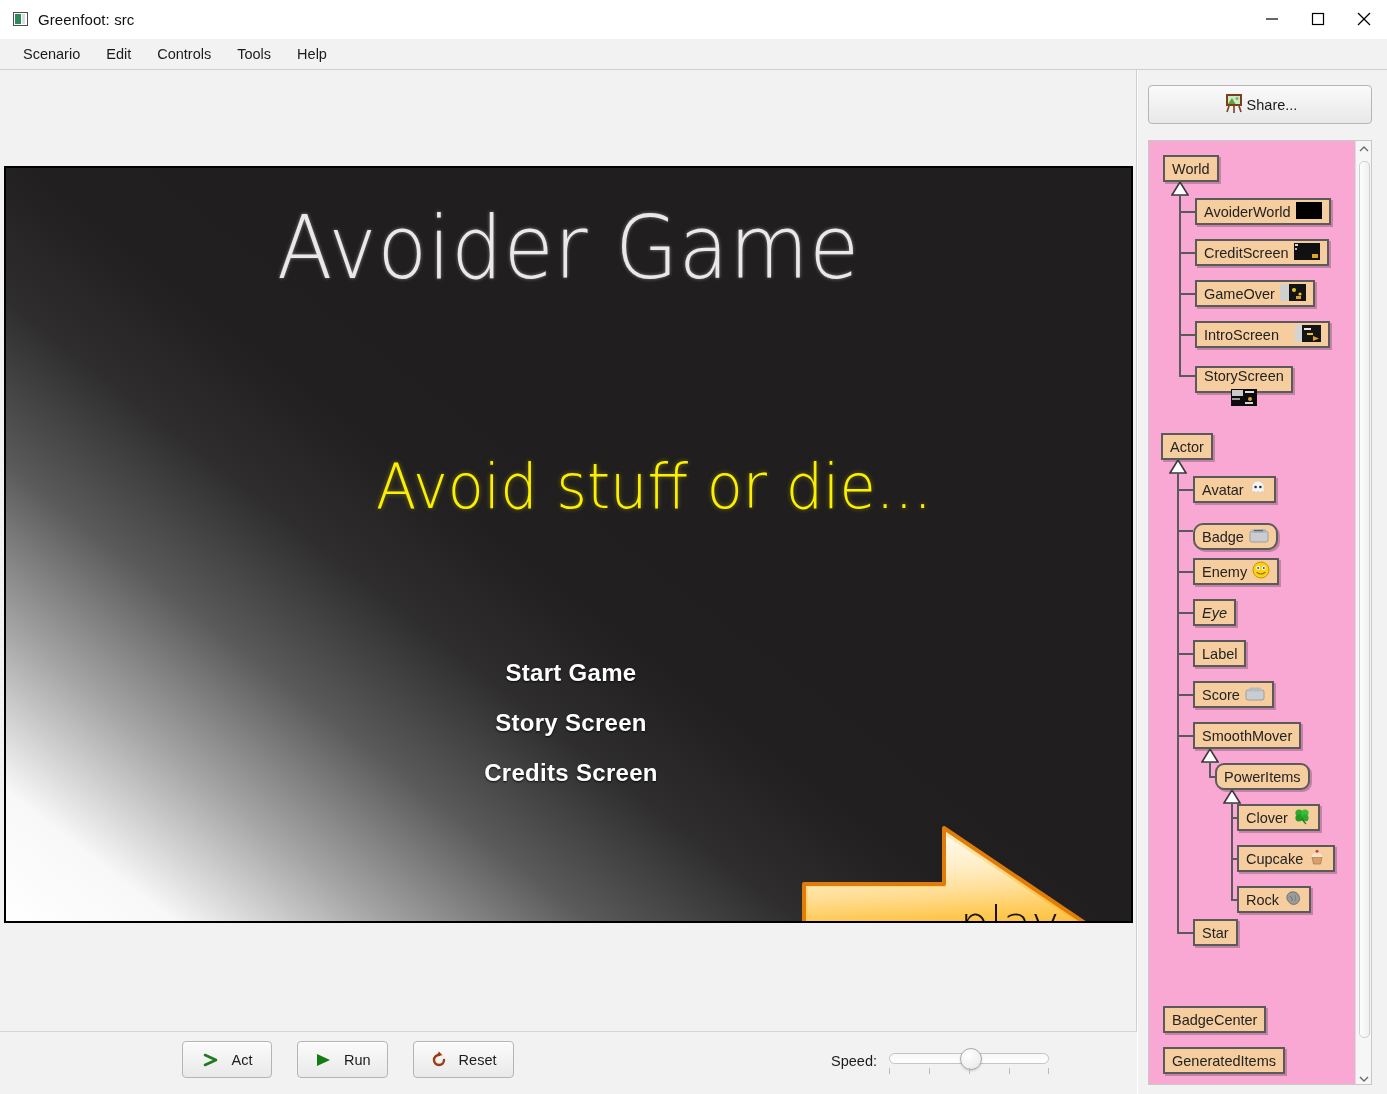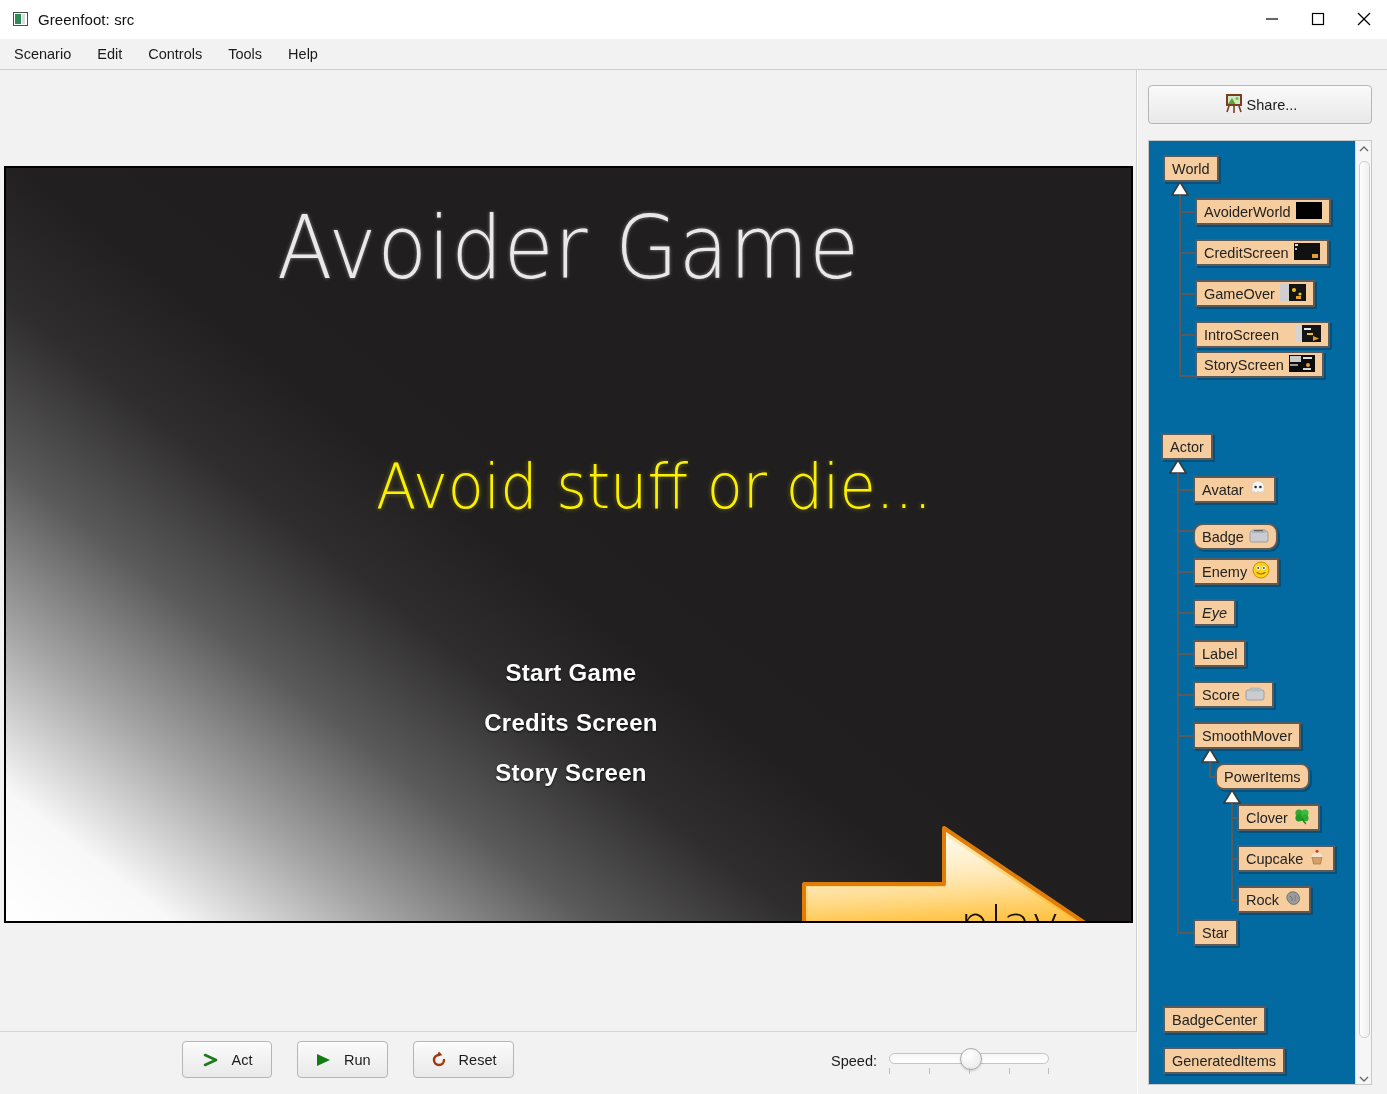--- a/index.html
+++ b/index.html
@@ -26,21 +26,21 @@
   .tb-icon b{ display:block; width:3px; height:10px; background:#dcdcdc; margin-left:1px;}
   .tb-title{ font-size:15px; color:#111; letter-spacing:0.1px;}
   .winbtns{ margin-left:auto; display:flex; height:39px; }
   .winbtn{ width:46px; height:39px; display:flex; align-items:center; justify-content:center;}
   .winbtn svg{ display:block; }
 
   
   .menubar{
     position:absolute; left:0; top:39px; width:1387px; height:31px;
     background:#f2f2f2; border-bottom:1px solid #cfcfcf;
-    display:flex; align-items:center; padding-left:1px;
+    display:flex; align-items:center; padding-left:10px;
   }
   .menuitem{ font-size:14.5px; color:#1b1b1b; padding:3px 13px; }
 
   
   .leftpane{
     position:absolute; left:0; top:70px; width:1137px; height:1024px;
     background:#f2f2f2; border-right:1px solid #cfcfcf;
   }
   .rightpane{
     position:absolute; left:1138px; top:70px; width:249px; height:1024px;
@@ -141,21 +141,21 @@
   
   .share-btn{
     position:absolute; left:10px; top:15px; width:224px; height:39px;
     border:1px solid #b5b5b5; border-radius:4px;
     background:linear-gradient(#fafafa,#e8e8e8);
     display:flex; align-items:center; justify-content:center; gap:2px;
     font-size:14.5px; color:#1b1b1b;
   }
   .classpanel{
     position:absolute; left:10px; top:70px; width:224px; height:945px;
-    background:#0369a1; border:1px solid #c8c8c8; overflow:hidden;
+    background:#f9a8d4; border:1px solid #c8c8c8; overflow:hidden;
   }
   .classcanvas{ position:relative; width:208px; height:945px; }
   .scrollbar{
     position:absolute; right:0; top:0; width:16px; height:945px;
     background:#f6f6f6; border-left:1px solid #dcdcdc;
   }
   .sb-arrow{ width:16px; height:16px; display:flex; align-items:center; justify-content:center;}
   .sb-thumb{
     position:absolute; left:3px; top:20px; width:11px; height:877px;
     border:1px solid #cfcfcf; border-radius:5px;
@@ -219,22 +219,22 @@
   <div class="leftpane">
 
     <div class="world-wrap">
       <div class="world-grad"></div>
 
       <div class="world-title">Avoider Game</div>
       <div class="world-sub">Avoid stuff or die...</div>
 
       <div class="menu-list">
         <div>Start Game</div>
+        <div>Story Screen</div>
         <div>Credits Screen</div>
-        <div>Story Screen</div>
       </div>
 
       <div class="play-arrow">
         <svg viewBox="0 0 305 215" xmlns="http://www.w3.org/2000/svg">
           <defs>
             <linearGradient id="gArrow" x1="0" y1="0" x2="0.15" y2="1">
               <stop offset="0%" stop-color="#fff3d2"></stop>
               <stop offset="30%" stop-color="#ffdb8a"></stop>
               <stop offset="52%" stop-color="#ffc23d"></stop>
               <stop offset="100%" stop-color="#f5a10d"></stop>
@@ -370,21 +370,21 @@
             <svg width="26" height="17">
                 <rect width="26" height="17" fill="#141414"></rect>
                 <rect width="7" height="17" fill="#d4d4d4"></rect>
                 <rect x="9" y="3" width="7" height="2" fill="#e8e8e8"></rect>
                 <rect x="12" y="8" width="6" height="2" fill="#f0c419"></rect>
                 <polygon points="18,11 24,13.5 18,16" fill="#e89d2a"></polygon>
               </svg>
           </span>
         </div>
 
-        <div class="cnode" style="left:46px; top:210px;">
+        <div class="cnode" style="left:46px; top:225px;flex-direction:column;">
           <span>StoryScreen</span>
           <span class="thumb">
             <svg width="26" height="17">
                 <rect width="26" height="17" fill="#0c0c0c"></rect>
                 <rect x="1" y="1" width="11" height="6" fill="#cacaca"></rect>
                 <rect x="1" y="9" width="8" height="2" fill="#9a9a9a"></rect>
                 <rect x="14" y="2" width="9" height="2" fill="#dedede"></rect>
                 <circle cx="19" cy="10" r="2" fill="#e8a32a"></circle>
                 <rect x="14" y="13" width="8" height="2" fill="#d8d8d8"></rect>
               </svg>

